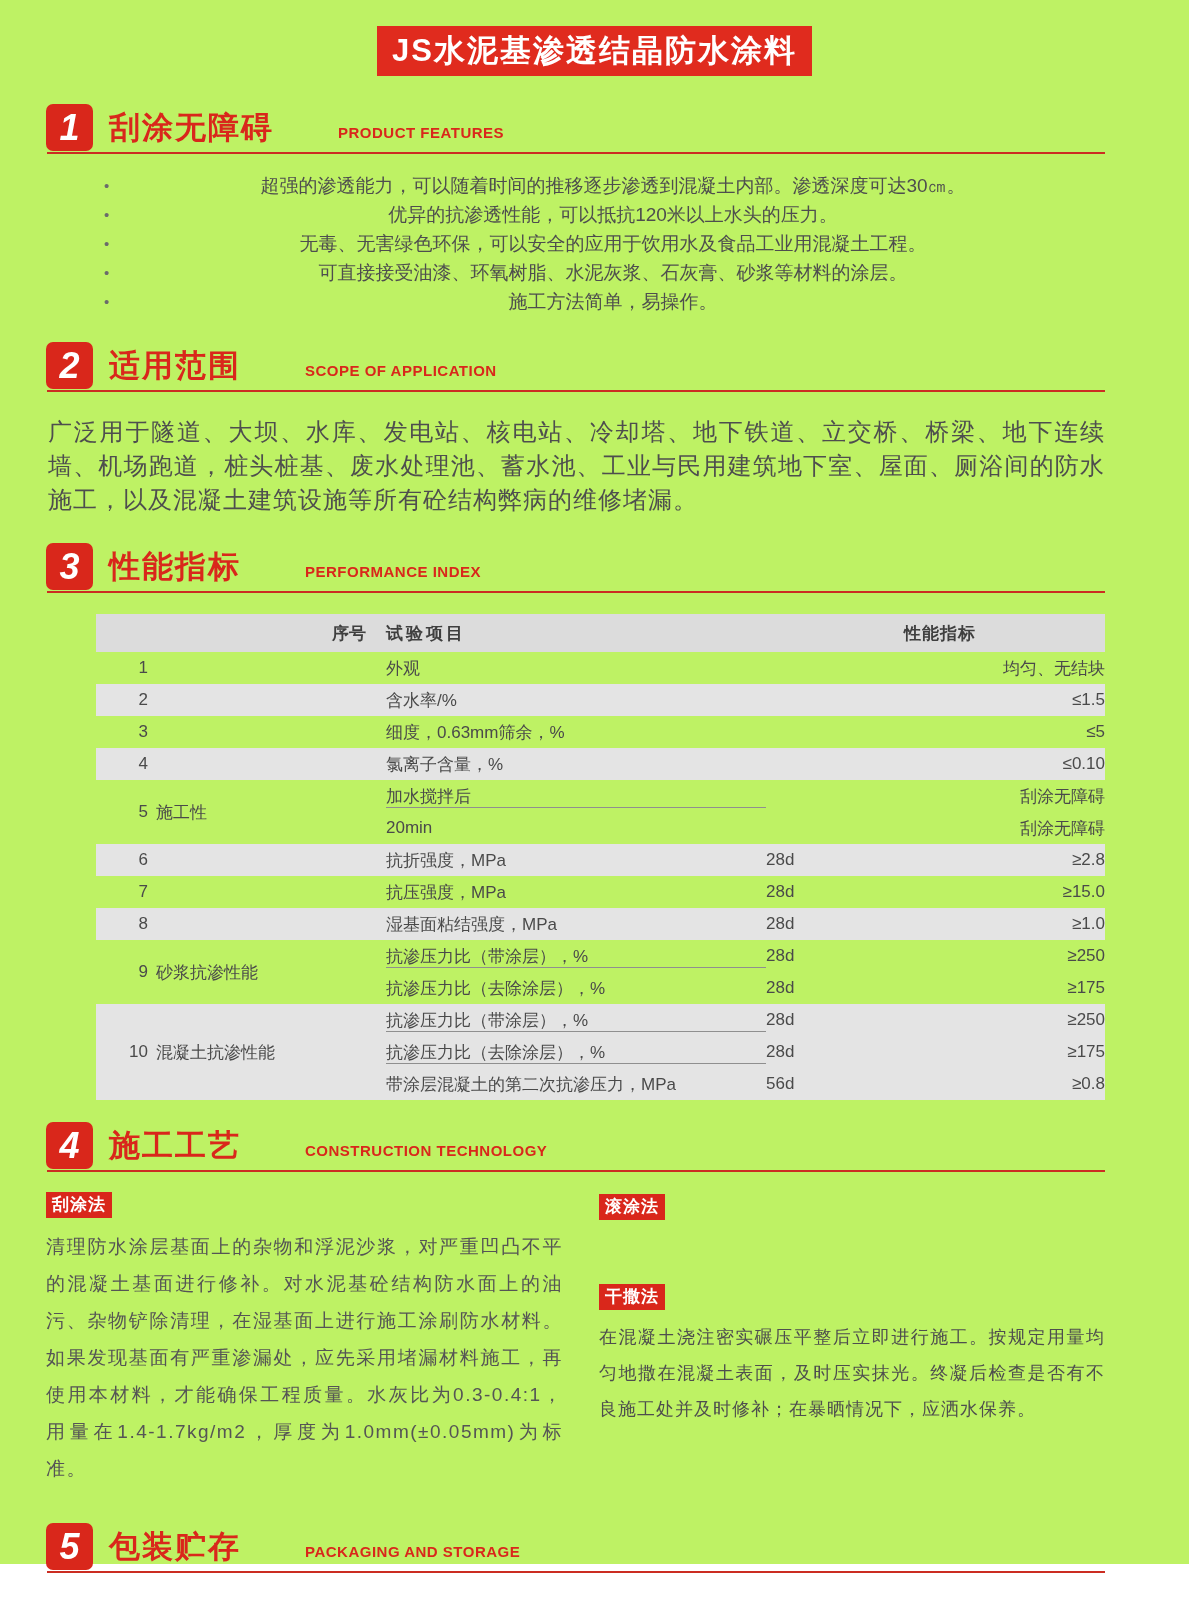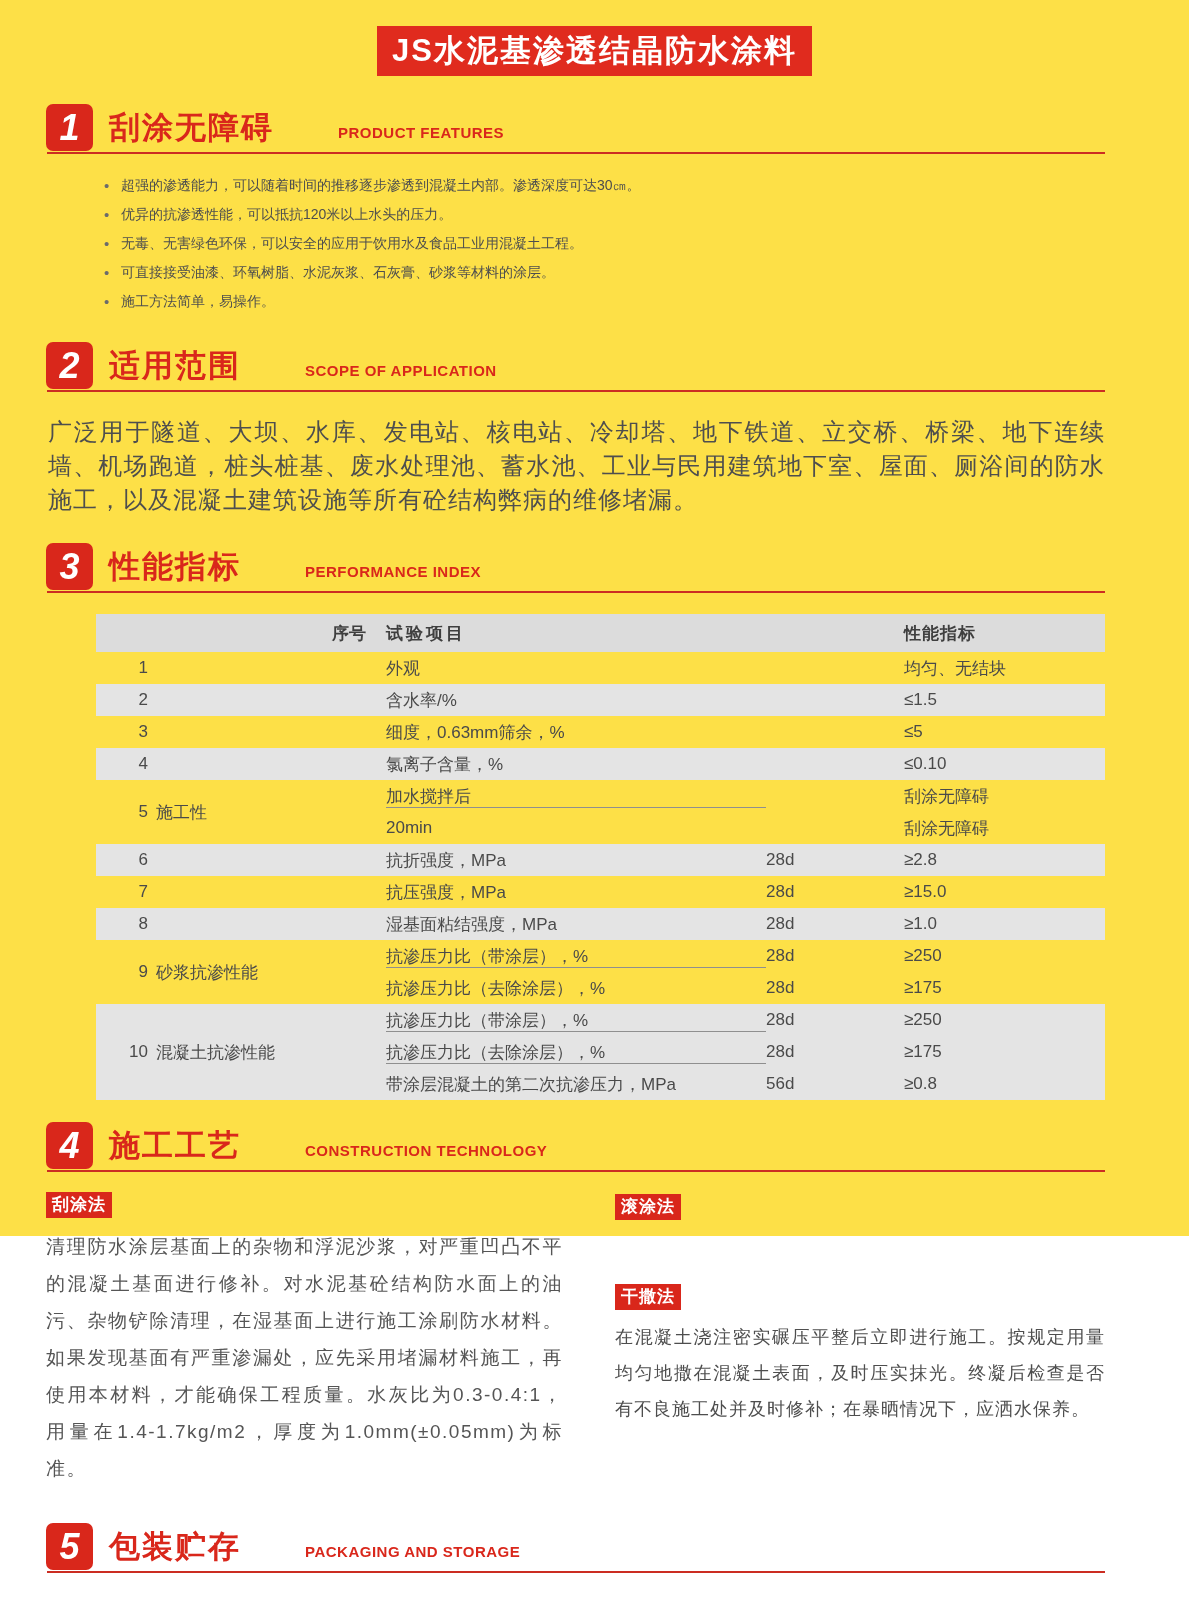--- a/index.html
+++ b/index.html
@@ -1,62 +1,62 @@
 <!DOCTYPE html>
 <html><head>
 <meta charset="utf-8">
 <style>
   html,body{margin:0;padding:0;background:#ffffff;}
   body{width:1189px;height:1600px;font-family:"Liberation Sans","DejaVu Sans",sans-serif;color:#4f4f4f;overflow:hidden;}
-  .page{position:relative;width:1189px;height:1236px;background:#fde047;}
+  .page{position:relative;width:1189px;height:1564px;background:#bef264;}
 
   
   .title-wrap{text-align:center;padding-top:26px;}
   .title-bar{display:inline-block;background:#e02b1e;color:#ffffff;font-weight:bold;
     font-size:31px;line-height:1;padding:9px 15px 10px;letter-spacing:2px;}
 
   
   .content{margin:0 84px 0 46px;}
   .sec-h{position:relative;display:flex;align-items:flex-end;gap:16px;padding-bottom:8px;}
   .sec-h::after{content:"";position:absolute;left:1px;right:0;bottom:5px;height:2px;background:#cb2d22;}
   .sec-num{position:relative;z-index:1;background:#d9271b;color:#fff;width:47px;height:47px;
     border-radius:7px;display:flex;align-items:center;justify-content:center;
     font-size:36px;font-weight:bold;font-style:italic;line-height:1;}
   .sec-title{position:relative;z-index:1;color:#d9271b;font-size:31px;font-weight:bold;line-height:1;padding-bottom:8px;letter-spacing:2px;}
   .sec-sub{position:relative;z-index:1;color:#d9271b;font-size:15px;font-weight:bold;line-height:1;padding-bottom:11px;letter-spacing:0.5px;margin-left:48px;}
 
   
   .sec-features{margin-top:28px;}
   .bullets{list-style:none;margin:12px 0 0 58px;padding:0;}
-  .bullets li{position:relative;font-size:14px;line-height:29px;padding-left:17px;color:#4e4e4e;}
+  .bullets li{position:relative;font-size:19px;line-height:29px;padding-left:17px;color:#4e4e4e;text-align:center;}
   .bullets li::before{content:"•";position:absolute;left:0;top:0;color:#6b6b6b;font-size:15px;}
 
   
   .sec-scope{margin-top:26px;}
   .scope-para{margin:18px 0 0 2px;font-size:24px;line-height:34px;color:#4e4e4e;letter-spacing:1px;text-align:justify;}
 
   
   .sec-perf{margin-top:26px;}
   .ptable{margin:16px 0 0 50px;width:1009px;font-size:17px;color:#4a4a4a;}
   .trow{display:grid;grid-template-columns:52px 218px 400px 118px 1fr;align-items:center;}
   .trow.shade{background:#e4e4e4;}
   .trow.thead{background:#dcdcdc;font-weight:bold;min-height:38px;color:#3f3f3f;}
   .c-no{padding-left:18px;text-align:right;}
   .c-cat{padding-left:8px;}
   .c-items{grid-column:3/6;}
   .item{display:grid;grid-template-columns:400px 118px 1fr;align-items:center;min-height:32px;}
   .item-name{position:relative;padding-left:20px;padding-right:26px;}
   .item:not(:last-child) .item-name::after{content:"";position:absolute;left:20px;right:0;bottom:0;height:1px;background:#8f8f8f;}
   .h-name{padding-left:20px;letter-spacing:3px;}
   .h-val{padding-left:20px;letter-spacing:1px;}
-  .item-val{padding-left:20px;}
+  .item-val{padding-left:20px;text-align:right;}
 
   
   .sec-cons{margin-top:22px;}
-  .cols{display:flex;gap:52px;margin-top:15px;}
+  .cols{display:flex;gap:36px;margin-top:15px;}
   .col-left{width:517px;}
   .col-right{flex:1;}
   .badge{display:inline-block;background:#d9271b;color:#fff;font-weight:bold;font-size:17px;
     line-height:1;padding:4px 6px 5px;letter-spacing:1px;}
   .method-para{margin-top:10px;font-size:19px;line-height:37px;color:#555555;letter-spacing:1.5px;text-align:justify;}
   .badge-roll{margin-top:2px;}
   .badge-dry{margin-top:64px;}
   .method-para-right{margin-top:9px;font-size:18px;line-height:36px;color:#4e4e4e;letter-spacing:1px;text-align:justify;}
 
   

